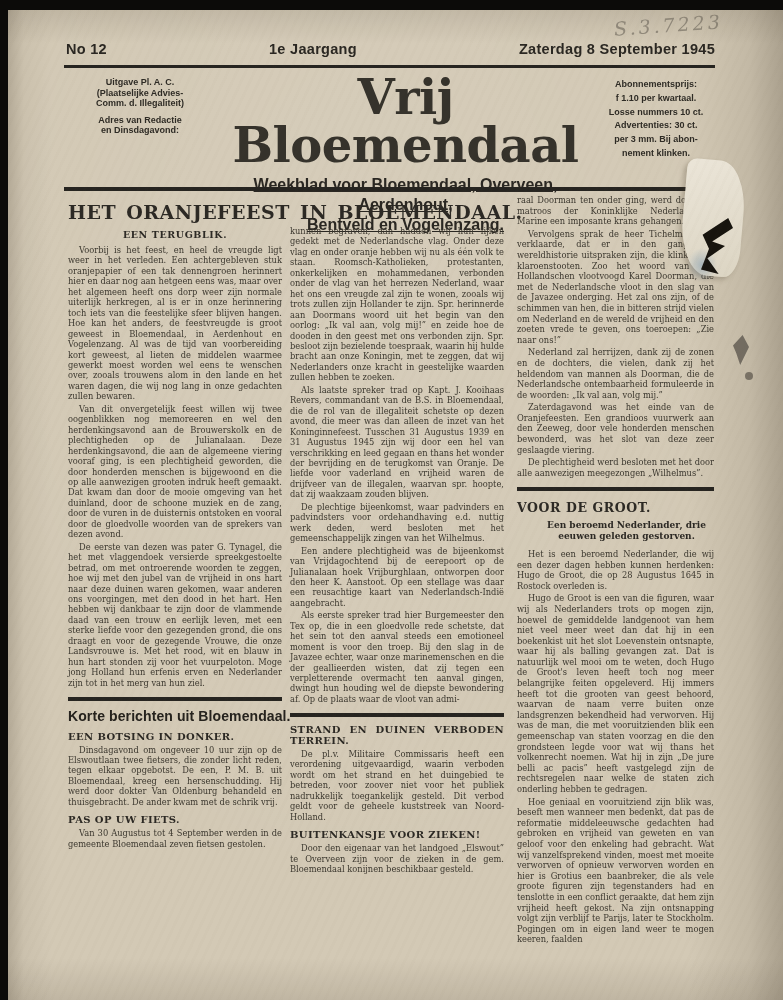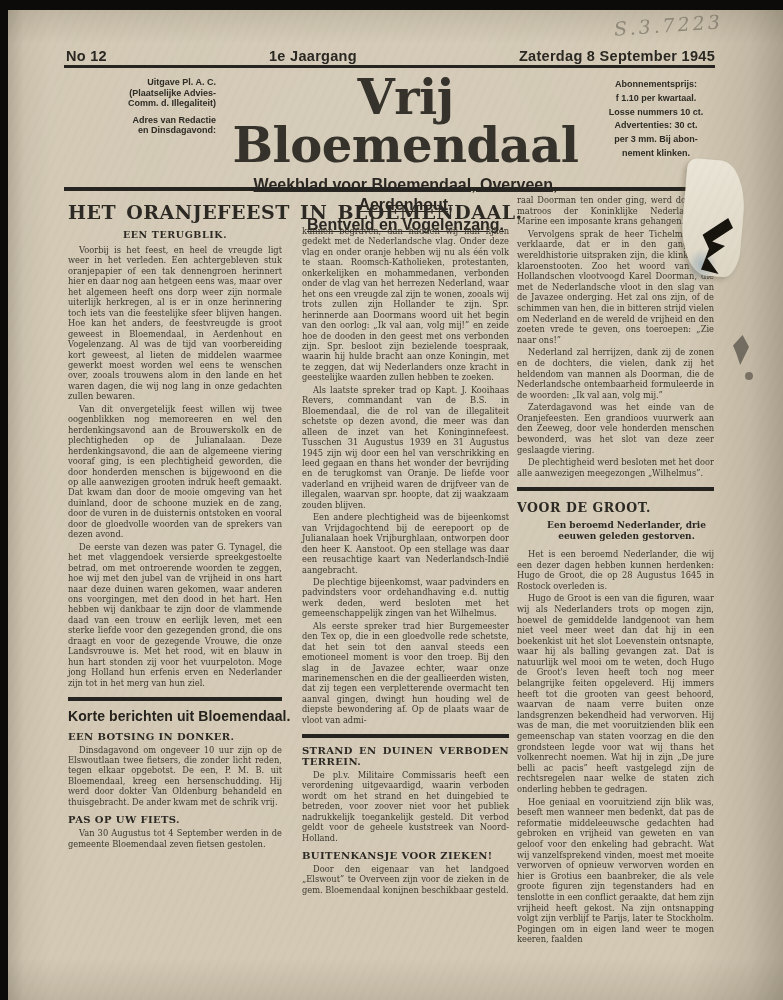--- a/index.html
+++ b/index.html
@@ -22,43 +22,43 @@
     position:absolute; inset:0; pointer-events:none; opacity:.5;
     background: repeating-linear-gradient(115deg, rgba(110,95,70,.04) 0 3px, transparent 3px 8px);
   }
   .hand-note {
     position:absolute; top:4px; right:60px; transform:rotate(-4deg);
     font:italic 19px "DejaVu Serif", serif; letter-spacing:3px;
     color:rgba(108,102,90,.62);
   }
   
   .topline {
-    position:absolute; left:58px; right:68px; top:38px;
+    position:absolute; left:58px; right:68px; top:31px;
     display:flex; justify-content:space-between; align-items:baseline;
     font:bold 14.5px "Liberation Sans", sans-serif; color:#2a2722; letter-spacing:.3px;
   }
   .rule-a { position:absolute; left:56px; right:68px; top:55px; height:3px; background:#262420; }
   
   .masthead { position:absolute; left:56px; right:66px; top:60px; height:116px; display:flex; }
-  .mh-left { width:152px; text-align:right; font:bold 9px/10.5px "Liberation Sans", sans-serif; color:#2e2b25; padding-top:7px; }
+  .mh-left { width:152px; text-align:center; font:bold 9px/10.5px "Liberation Sans", sans-serif; color:#2e2b25; padding-top:7px; }
   .mh-left .blk { margin-bottom:6px; }
   .mh-caps { letter-spacing:.8px; }
   .mh-center { flex:1; text-align:center; }
   .mh-title { font:bold 48px/48px "DejaVu Serif", serif; color:#35322b; letter-spacing:-.5px; margin-top:3px; }
   .mh-sub { font:bold 16px/20px "Liberation Sans", sans-serif; color:#2a2722; margin-top:6px;text-decoration:underline; }
   .mh-right { width:122px; text-align:center; font:bold 9px/13.8px "Liberation Sans", sans-serif; color:#2e2b25; padding-top:8px; }
   .rule-b { position:absolute; left:56px; right:66px; top:177px; height:3.5px; background:#262420; }
   
   .content { position:absolute; left:60px; top:184px; width:646px; display:flex; gap:8px; }
   .left-zone { width:441px; }
   .headline {
     text-align:center; white-space:nowrap; margin-top:7px;
     font:bold 19px "DejaVu Serif", serif; letter-spacing:.5px; word-spacing:3px; color:#2c2924;
   }
-  .cols { display:flex; gap:20px; margin-top:3px; }
+  .cols { display:flex; gap:8px; margin-top:3px; }
   .col { width:214px; text-align:justify; font-size:8.3px; line-height:10.45px; color:#3b372e; }
   .col3 { width:197px; text-align:justify; font-size:8.3px; line-height:10.6px; color:#3b372e; padding-top:1px; }
   .subhead { text-align:center; font:bold 9.5px "DejaVu Serif", serif; letter-spacing:.6px; color:#2c2924; margin:3px 0 5px; }
   .p { margin:0 0 2px; text-indent:11px; }
   .p.noindent { text-indent:0; }
   .divider { height:3.5px; background:#262420; margin:9px 0 7px; }
   .kb-title { font:bold 14px "Liberation Sans", sans-serif; white-space:nowrap; color:#25221d; margin-bottom:4px; letter-spacing:.1px; }
   .sec-h { font:bold 10px "DejaVu Serif", serif; letter-spacing:.4px; color:#2c2924; margin:7px 0 3px; }
   .hugo-h { font:bold 12.5px "DejaVu Serif", serif; letter-spacing:.6px; color:#2c2924; margin:9px 0 5px; }
   .hugo-sub { text-align:center; font:bold 9px/11px "DejaVu Serif", serif; color:#2c2924; margin:0 0 7px 22px; }
@@ -143,22 +143,22 @@
             <div class="kb-title">Korte berichten uit Bloemendaal.</div>
             <div class="sec-h">EEN BOTSING IN DONKER.</div>
             <p class="p">Dinsdagavond om ongeveer 10 uur zijn op de Elswoutlaan twee fietsers, die zonder licht reden, tegen elkaar opgebotst. De een, P. M. B. uit Bloemendaal, kreeg een hersenschudding. Hij werd door dokter Van Oldenburg behandeld en thuisgebracht. De ander kwam met de schrik vrij.</p>
             <div class="sec-h">PAS OP UW FIETS.</div>
             <p class="p">Van 30 Augustus tot 4 September werden in de gemeente Bloemendaal zeven fietsen gestolen.</p>
           </div>
 
           <div class="col">
             <p class="p noindent">kunnen begraven, dan hadden wij hun lijken gedekt met de Nederlandsche vlag. Onder deze vlag en onder oranje hebben wij nu als één volk te staan. Roomsch-Katholieken, protestanten, onkerkelijken en mohammedanen, verbonden onder de vlag van het herrezen Nederland, waar het ons een vreugde zal zijn te wonen, zooals wij trots zullen zijn Hollander te zijn. Spr. herinnerde aan Doormans woord uit het begin van den oorlog: „Ik val aan, volg mij!” en zeide hoe de dooden in den geest met ons verbonden zijn. Spr. besloot zijn bezielende toespraak, waarin hij hulde bracht aan onze Koningin, met te zeggen, dat wij Nederlanders onze kracht in geestelijke waarden zullen hebben te zoeken.</p>
             <p class="p">Als laatste spreker trad op Kapt. J. Kooihaas Revers, commandant van de B.S. in Bloemendaal, die de rol van de illegaliteit schetste op dezen avond, die meer was dan alleen de inzet van het Koninginnefeest. Tusschen 31 Augustus 1939 en 31 Augustus 1945 zijn wij door een hel van verschrikking en leed gegaan en thans het wonder der bevrijding en de terugkomst van Oranje. De liefde voor vaderland en vrijheid waren de drijfveer van de illegalen, waarvan spr. hoopte, dat zij waakzaam zouden blijven.</p>
+            <p class="p">De plechtige bijeenkomst, waar padvinders en padvindsters voor ordehandhaving e.d. nuttig werk deden, werd besloten met het gemeenschappelijk zingen van het Wilhelmus.</p>
             <p class="p">Een andere plechtigheid was de bijeenkomst van Vrijdagochtend bij de eerepoort op de Julianalaan hoek Vrijburghlaan, ontworpen door den heer K. Aanstoot. Op een stellage was daar een reusachtige kaart van Nederlandsch-Indië aangebracht.</p>
-            <p class="p">De plechtige bijeenkomst, waar padvinders en padvindsters voor ordehandhaving e.d. nuttig werk deden, werd besloten met het gemeenschappelijk zingen van het Wilhelmus.</p>
             <p class="p">Als eerste spreker trad hier Burgemeester den Tex op, die in een gloedvolle rede schetste, dat het sein tot den aanval steeds een emotioneel moment is voor den troep. Bij den slag in de Javazee echter, waar onze marinemenschen en die der geallieerden wisten, dat zij tegen een verpletterende overmacht ten aanval gingen, dwingt hun houding wel de diepste bewondering af. Op de plaats waar de vloot van admi-</p>
             <div class="divider"></div>
             <div class="sec-h">STRAND EN DUINEN VERBODEN TERREIN.</div>
             <p class="p">De pl.v. Militaire Commissaris heeft een verordening uitgevaardigd, waarin verboden wordt om het strand en het duingebied te betreden, voor zoover niet voor het publiek nadrukkelijk toegankelijk gesteld. Dit verbod geldt voor de geheele kuststreek van Noord-Holland.</p>
             <div class="sec-h">BUITENKANSJE VOOR ZIEKEN!</div>
             <p class="p">Door den eigenaar van het landgoed „Elswout” te Overveen zijn voor de zieken in de gem. Bloemendaal konijnen beschikbaar gesteld.</p>
           </div>
 
         </div>
       </div>

